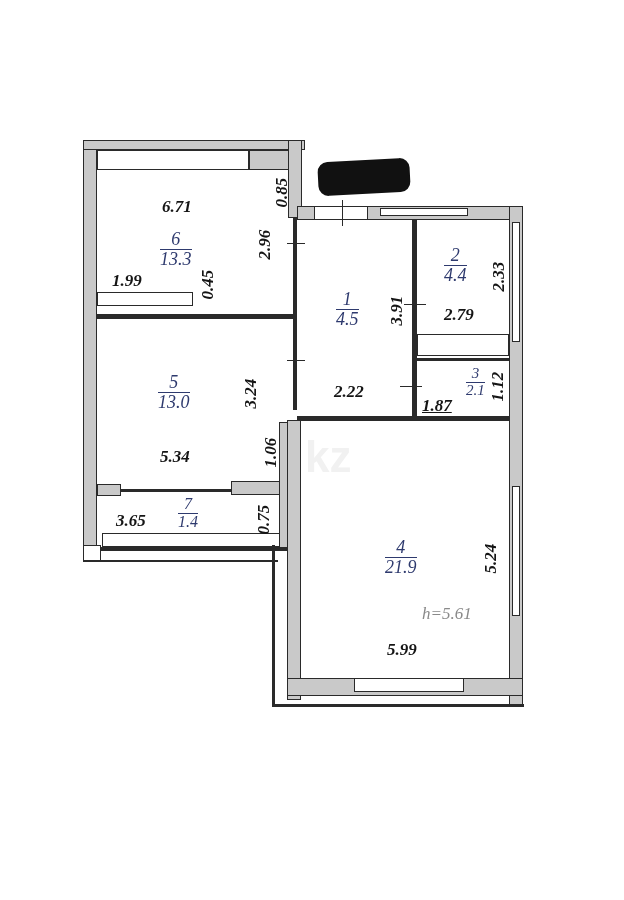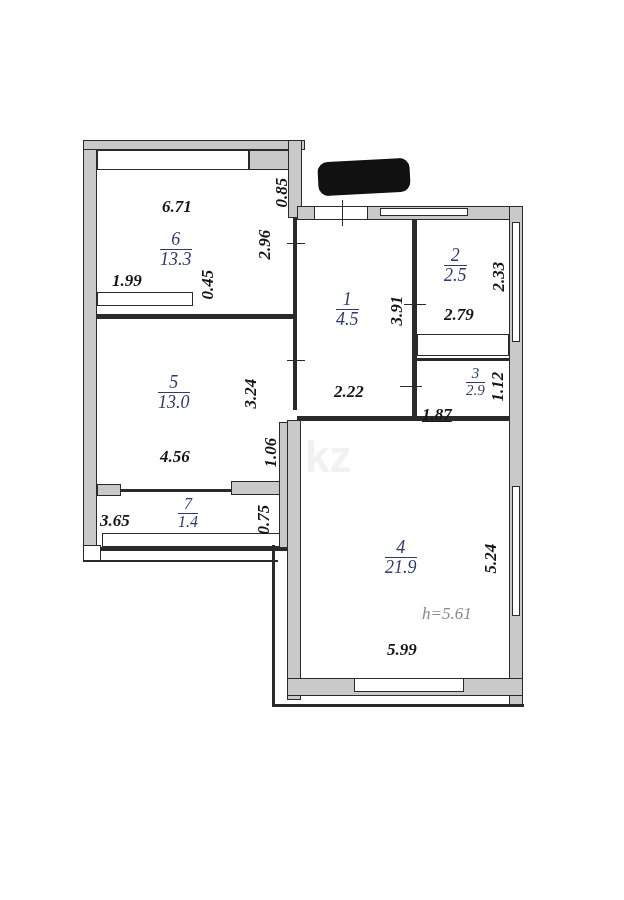--- a/index.html
+++ b/index.html
@@ -82,49 +82,49 @@
   <div class="room" style="left:178px;top:496px;font-size:16px;">
     <span class="num">7</span>
     <span class="area">1.4</span>
   </div>
   <div class="room" style="left:336px;top:290px;">
     <span class="num">1</span>
     <span class="area">4.5</span>
   </div>
   <div class="room" style="left:444px;top:246px;">
     <span class="num">2</span>
-    <span class="area">2.5</span>
+    <span class="area">4.4</span>
   </div>
   <div class="room" style="left:466px;top:366px;font-size:15px;">
     <span class="num">3</span>
-    <span class="area">2.9</span>
+    <span class="area">2.1</span>
   </div>
   <div class="room" style="left:385px;top:538px;">
     <span class="num">4</span>
     <span class="area">21.9</span>
   </div>
 
   <div class="height" style="left:422px;top:604px;">h=5.61</div>
 
   <div class="dim" style="left:162px;top:198px;">6.71</div>
   <div class="dim vert" style="left:250px;top:236px;">2.96</div>
   <div class="dim vert" style="left:267px;top:184px;">0.85</div>
   <div class="dim" style="left:112px;top:272px;">1.99</div>
   <div class="dim vert" style="left:193px;top:276px;">0.45</div>
 
   <div class="dim vert" style="left:382px;top:302px;">3.91</div>
   <div class="dim" style="left:334px;top:383px;">2.22</div>
   <div class="dim" style="left:444px;top:306px;">2.79</div>
   <div class="dim vert" style="left:484px;top:268px;">2.33</div>
-  <div class="dim" style="left:422px;top:406px;text-decoration:underline;">1.87</div>
+  <div class="dim" style="left:422px;top:397px;text-decoration:underline;">1.87</div>
   <div class="dim vert" style="left:483px;top:378px;">1.12</div>
 
   <div class="dim vert" style="left:236px;top:385px;">3.24</div>
-  <div class="dim" style="left:160px;top:448px;">4.56</div>
+  <div class="dim" style="left:160px;top:448px;">5.34</div>
   <div class="dim vert" style="left:256px;top:444px;">1.06</div>
 
-  <div class="dim" style="left:100px;top:512px;text-align:center;">3.65</div>
+  <div class="dim" style="left:116px;top:512px;text-align:center;">3.65</div>
   <div class="dim vert" style="left:249px;top:511px;">0.75</div>
 
   <div class="dim vert" style="left:476px;top:550px;">5.24</div>
   <div class="dim" style="left:387px;top:641px;">5.99</div>
 
 </div>
 
 </body></html>

